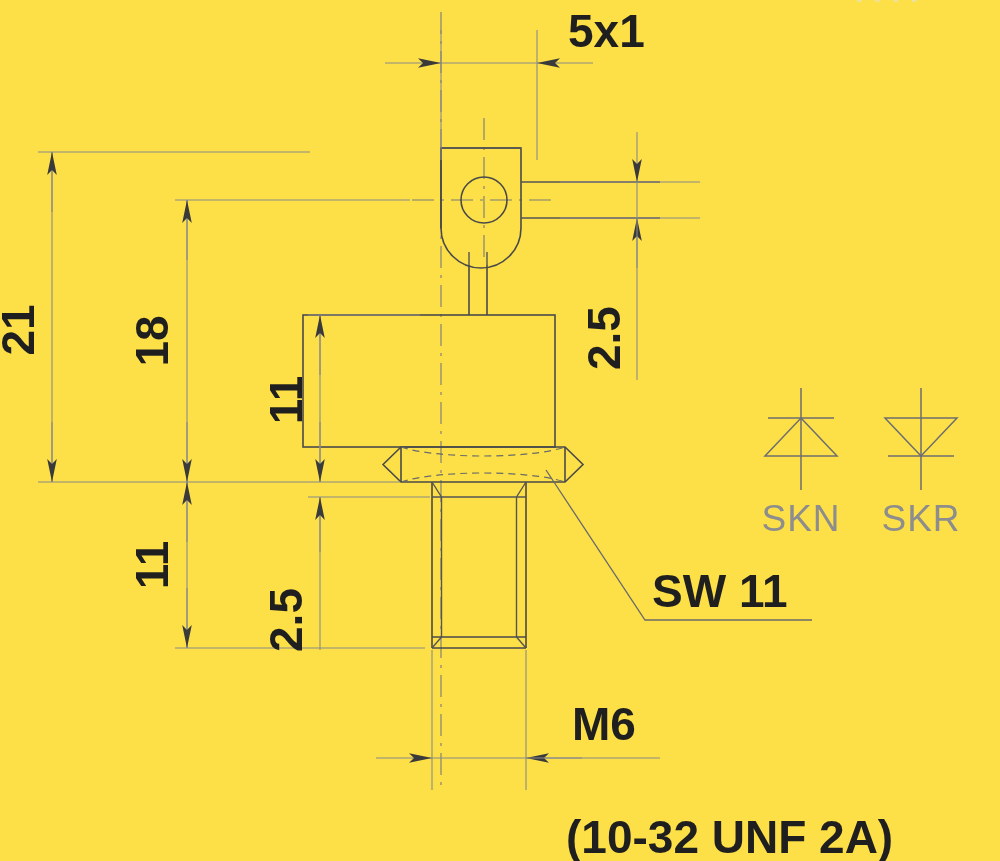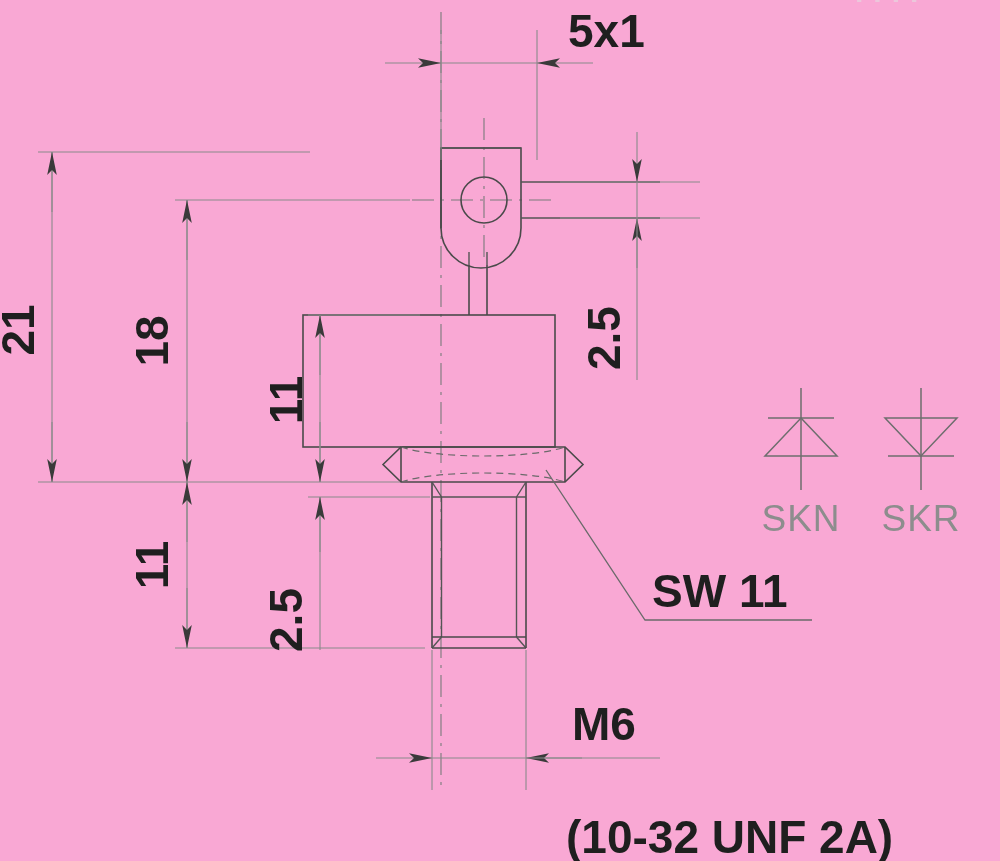--- a/index.html
+++ b/index.html
@@ -7,21 +7,21 @@
     padding: 0;
     background: #ffffff;
   }
   body {
     font-family: "Liberation Sans", sans-serif;
   }
   #drawing-root {
     position: relative;
     width: 1000px;
     height: 861px;
-    background: #f9a8d4;
+    background: #fde047;
     overflow: hidden;
   }
   svg.sheet {
     display: block;
     width: 1000px;
     height: 861px;
   }
   
   .outline   { stroke: #4a4a4a; stroke-width: 1.6; fill: none; }
   .outline-l { stroke: #555555; stroke-width: 1.4; fill: none; }

